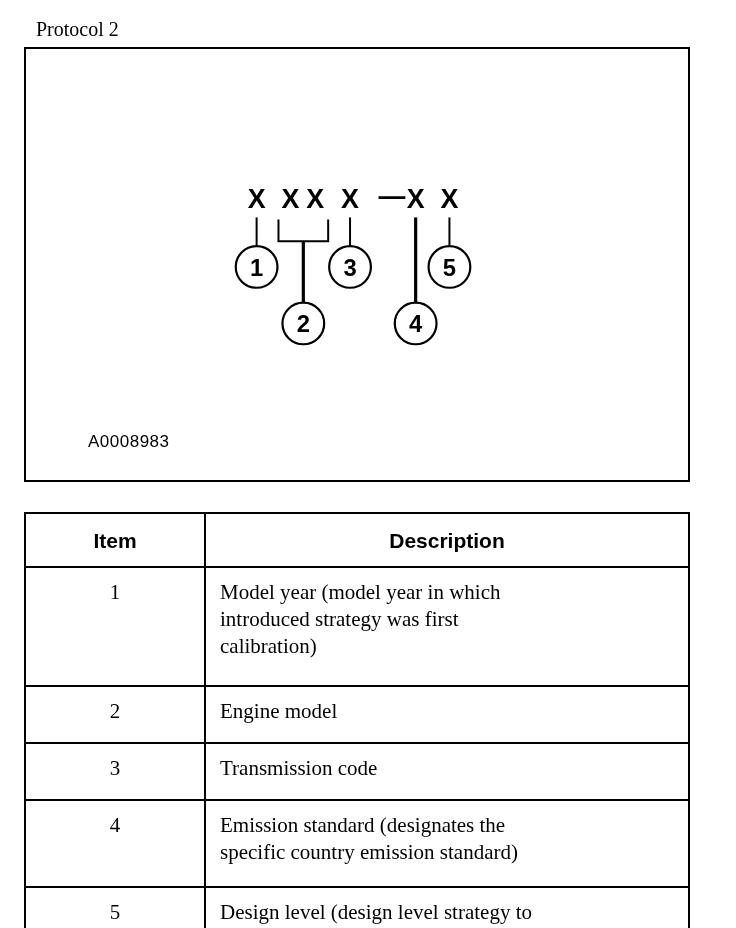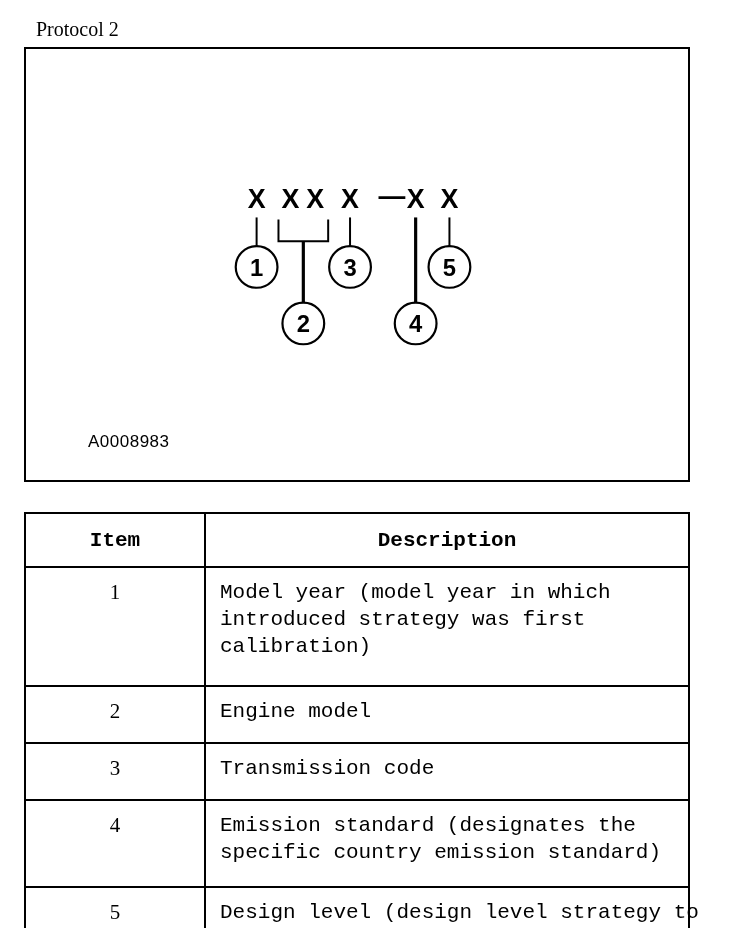--- a/index.html
+++ b/index.html
@@ -113,40 +113,40 @@
   .spec-table col.col-desc { width: 484px; }
 
   .spec-table th,
   .spec-table td {
     border: 2px solid #000000;
     padding: 0;
     vertical-align: middle;
   }
 
   .spec-table thead th {
-    font-family: Liberation Mono, monospace;
+    font-family: Liberation Sans, sans-serif;
     font-weight: bold;
     font-size: 21px;
     line-height: 25px;
     text-align: center;
     height: 46px;
     padding: 3px 19px;
   }
 
   .spec-table tbody td.cell-item {
     font-family: "Liberation Serif", serif;
     font-size: 21px;
     line-height: 27px;
     text-align: center;
     vertical-align: top;
     padding: 11px 4px 10px 4px;
   }
 
   .spec-table tbody td.cell-desc {
-    font-family: Liberation Mono, monospace;
+    font-family: Liberation Serif, serif;
     font-size: 21px;
     line-height: 27px;
     text-align: left;
     vertical-align: top;
     padding: 11px 10px 10px 14px;
   }
 
   .spec-table tbody tr.row-tall td { height: 96px; }
   .spec-table tbody tr.row-short td { height: 34px; }
   .spec-table tbody tr.row-mid td { height: 64px; }

